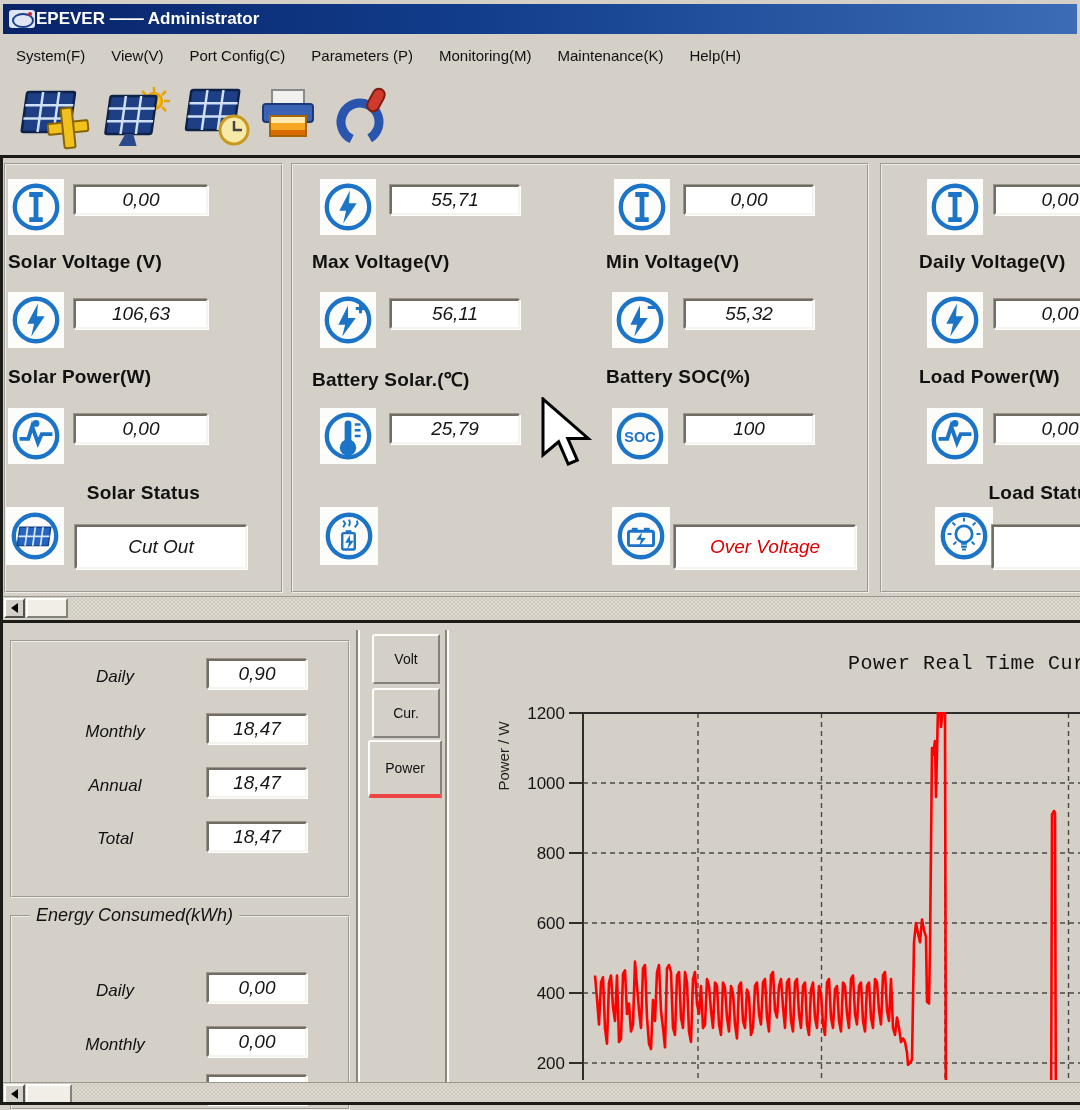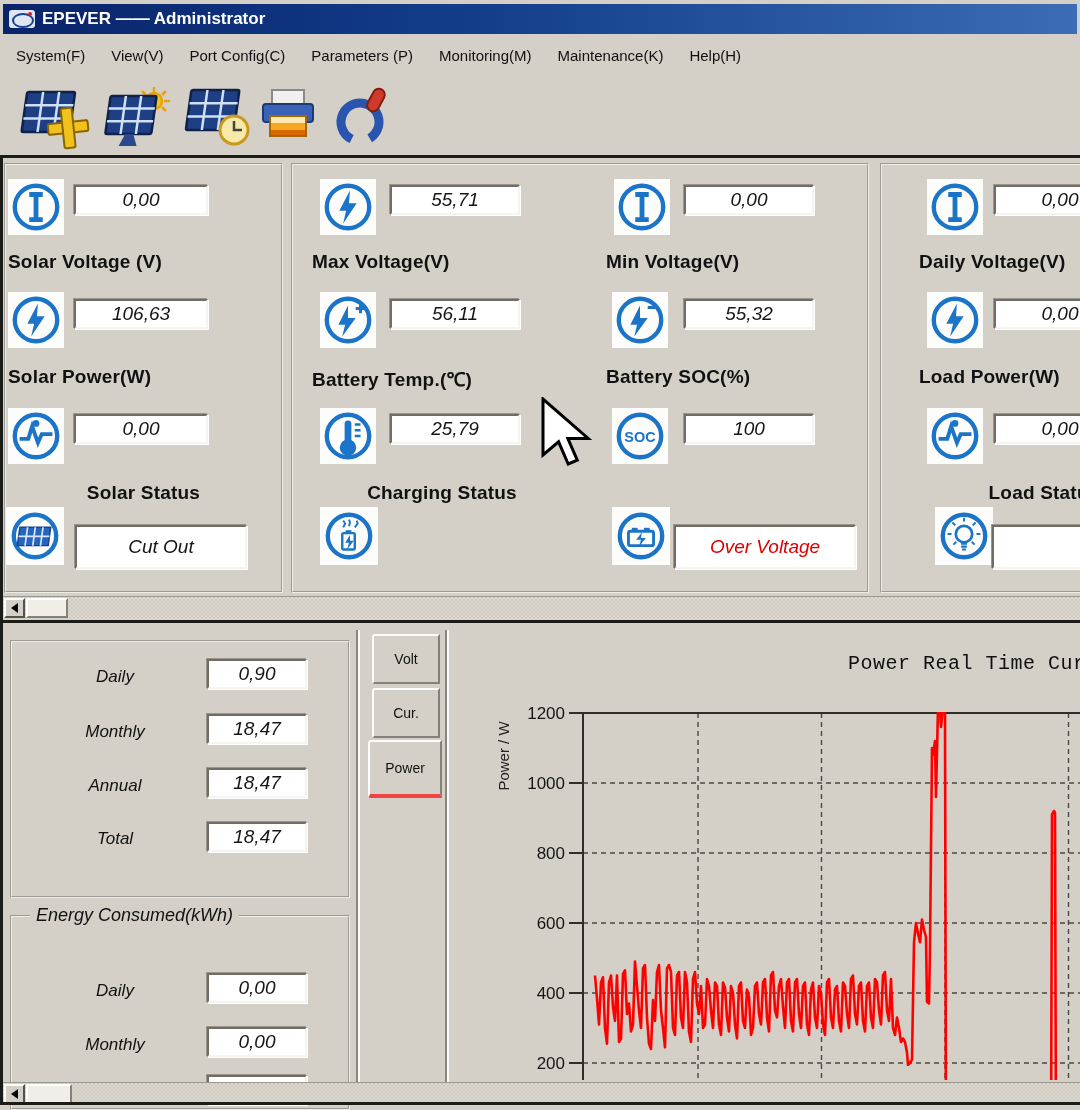--- a/index.html
+++ b/index.html
@@ -2,21 +2,21 @@
 <html><head>
 <meta charset="utf-8">
 <style>
   html,body{margin:0;padding:0}
   body{width:1080px;height:1110px;overflow:hidden;position:relative;background:#d4d0c8;
        font-family:"Liberation Sans",sans-serif;color:#111}
   .abs{position:absolute}
   
   .titlebar{position:absolute;left:3px;top:4px;width:1074px;height:30px;
     background:linear-gradient(90deg,#092369 0%,#123e8c 45%,#3c6cb5 100%);
-    display:flex;align-items:center;gap:7px;padding-left:6px;box-sizing:border-box;
+    display:flex;align-items:center;gap:1px;padding-left:6px;box-sizing:border-box;
     color:#fff;font-weight:bold;font-size:17px}
   .logo{width:26px;height:18px;background:#dfe6f2;border-radius:3px;position:relative;flex:0 0 auto}
   .logo:before{content:"";position:absolute;left:3px;top:3px;width:18px;height:11px;border:2px solid #1a3f8f;border-radius:50%}
   .logo:after{content:"";position:absolute;right:3px;top:2px;width:4px;height:4px;background:#c23;border-radius:50%}
   .menubar{position:absolute;left:3px;top:36px;width:1074px;height:38px;display:flex;align-items:center;font-size:15px}
   .menu-item{padding:0 13px;white-space:nowrap}
   .toolbtn{position:absolute;top:86px;cursor:default}
   .hline{position:absolute;background:#1b1b18}
   .vline{position:absolute;width:2px;background:#8a867c;box-shadow:2px 0 0 #fcfcfa}
   
@@ -197,34 +197,33 @@
     <svg class="cicon" viewBox="0 0 56 56">
       <circle cx="28" cy="28" r="22" fill="none" stroke="#1b74c8" stroke-width="4.5"></circle>
       <path d="M28 13 L18 33 h7 l-3 12 L36 26 h-8 Z" fill="#1b74c8"></path>
       <path d="M36 16h10M41 11v10" stroke="#1b74c8" stroke-width="3.2" fill="none"></path>
       </svg>
   </div>
   <div class="field" style="left:97px;top:134px;width:130px">
     <span>56,11</span>
     </div>
 
-  <div class="lbl" style="left:19px;top:201px">Battery Temp.(℃)</div>
+  <div class="lbl" style="left:19px;top:201px">Battery Solar.(℃)</div>
   <div class="icon-tile" style="left:27px;top:243px">
     <svg class="cicon" viewBox="0 0 56 56">
       <circle cx="28" cy="28" r="22" fill="none" stroke="#1b74c8" stroke-width="4.5"></circle>
       <rect x="24.5" y="12" width="7" height="24" rx="3.5" fill="#1b74c8"></rect>
       <circle cx="28" cy="40" r="8.5" fill="#1b74c8"></circle>
       <path d="M35 16h6M35 22h6M35 28h6" stroke="#1b74c8" stroke-width="2.5"></path>
       </svg>
   </div>
   <div class="field" style="left:97px;top:249px;width:130px">
     <span>25,79</span>
     </div>
 
-  <div class="lbl ctr" style="left:9px;top:317px;width:280px">Charging Status</div>
   <div class="icon-tile lg" style="left:27px;top:342px">
     <svg class="cicon" viewBox="0 0 56 56">
       <circle cx="28" cy="28" r="22" fill="none" stroke="#1b74c8" stroke-width="4.5"></circle>
       <rect x="21" y="25" width="13" height="17" rx="1.5" fill="none" stroke="#1b74c8" stroke-width="2.5"></rect>
       <rect x="24.5" y="22" width="6" height="3.5" fill="#1b74c8"></rect>
       <path d="M29 27l-5 8h4l-2 7 7-9h-4z" fill="#1b74c8"></path>
       <path d="M22 19l2-4-2-3M28 18l1-4-1-3M34 19l3-4-1-3" stroke="#1b74c8" stroke-width="2" fill="none"></path>
       </svg>
   </div>
 

